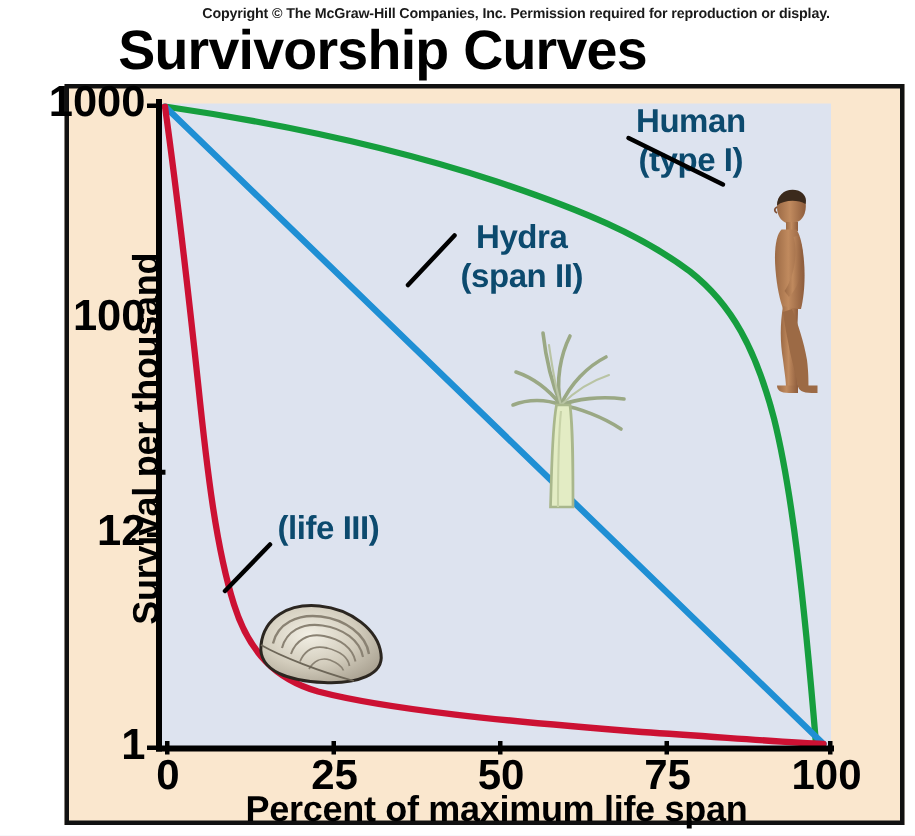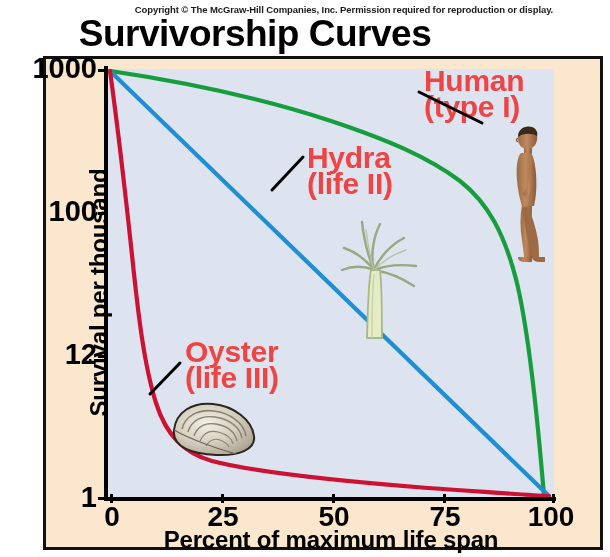--- a/index.html
+++ b/index.html
@@ -173,26 +173,27 @@
     white-space: nowrap;
     transform: rotate(-90deg);
     transform-origin: center center;
     letter-spacing: -0.2px;
   }
 
   
   .curve-label {
     position: absolute;
     font-family: "Liberation Sans", sans-serif;
-    font-size: 30px;
-    font-weight: bold;
-    color: #ef4444;
+    font-size: 22px;
+    font-weight: bold;
+    color: #0c4a6e;
     line-height: 26px;
     white-space: nowrap;
     letter-spacing: -0.3px;
+    text-align: center;
   }
   #label-human  { left: 424px; top: 68px;  }
   #label-hydra  { left: 307px; top: 145px; }
   #label-oyster { left: 185px; top: 339px; }
 
   
   #annotation-svg {
     position: absolute;
     left: 0;
     top: 0;
@@ -277,25 +278,24 @@
 <div id="x-axis-title">Percent of maximum life span</div>
 <div id="y-axis-title">Survival per thousand</div>
 
 <div class="curve-label" id="label-human">
   <div>Human</div>
   <div>(type I)</div>
 </div>
 
 <div class="curve-label" id="label-hydra">
   <div>Hydra</div>
-  <div>(life II)</div>
+  <div>(span II)</div>
 </div>
 
 <div class="curve-label" id="label-oyster">
-  <div>Oyster</div>
   <div>(life III)</div>
 </div>
 
 <svg id="annotation-svg" viewBox="0 0 610 557">
   <line x1="419" y1="92" x2="482" y2="123" stroke="#000000" stroke-width="3" stroke-linecap="round"></line>
   <line x1="303" y1="157" x2="272" y2="190" stroke="#000000" stroke-width="3" stroke-linecap="round"></line>
   <line x1="180" y1="363" x2="150" y2="394" stroke="#000000" stroke-width="3" stroke-linecap="round"></line>
 </svg>
 
 <svg id="oyster-illustration" viewBox="0 0 92 62">

